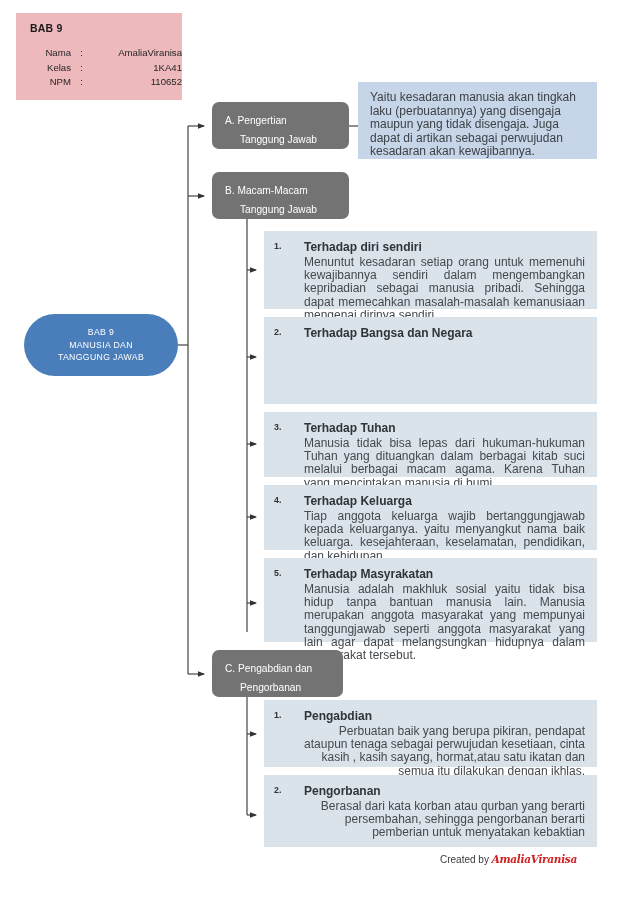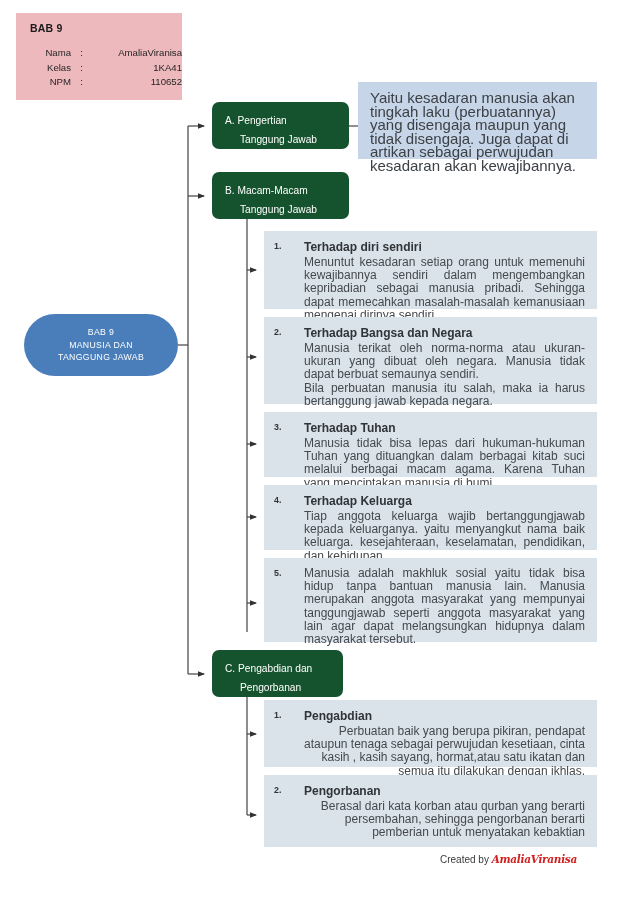--- a/index.html
+++ b/index.html
@@ -76,21 +76,21 @@
     color: #ffffff;
     font-size: 8.7px;
     line-height: 12.6px;
     letter-spacing: .35px;
     text-align: center;
   }
 
   
   .sec-box {
     position: absolute;
-    background: #14532d;
+    background: #737373;
     border-radius: 7px;
     color: #ffffff;
     box-sizing: border-box;
     padding: 9px 0 0 13px;
     font-size: 10.2px;
     line-height: 19px;
   }
   .sec-line {
     display: block;
     white-space: nowrap;
@@ -104,21 +104,21 @@
   
   .panel {
     position: absolute;
     box-sizing: border-box;
     background: #dbe3ea;
   }
   .panel.blueish { background: #c7d5e8; }
 
   .panel-body {
     padding: 9px 12px 9px 12px;
-    font-size: 15px;
+    font-size: 12px;
     line-height: 13.6px;
     color: #3c4146;
   }
   .panel-body p { margin: 0; }
 
   
   .item {
     display: flex;
     padding: 9px 12px 9px 10px;
   }
@@ -264,24 +264,20 @@
         </div>
       </div>
     </div>
   </div>
 
   <div class="panel" id="p-b2">
     <div class="item">
       <div class="item-num">2.</div>
       <div class="item-main">
         <div class="item-title">Terhadap Bangsa dan Negara</div>
-        <div class="item-text">
-          <p>Manusia terikat oleh norma-norma atau ukuran-ukuran yang dibuat oleh negara. Manusia tidak dapat berbuat semaunya sendiri.</p>
-          <p>Bila perbuatan manusia itu salah, maka ia harus bertanggung jawab kepada negara.</p>
-        </div>
       </div>
     </div>
   </div>
 
   <div class="panel" id="p-b3">
     <div class="item">
       <div class="item-num">3.</div>
       <div class="item-main">
         <div class="item-title">Terhadap Tuhan</div>
         <div class="item-text">
@@ -300,20 +296,21 @@
           <p>Tiap anggota keluarga wajib bertanggungjawab kepada keluarganya. yaitu menyangkut nama baik keluarga. kesejahteraan, keselamatan, pendidikan, dan kehidupan.</p>
         </div>
       </div>
     </div>
   </div>
 
   <div class="panel" id="p-b5">
     <div class="item">
       <div class="item-num">5.</div>
       <div class="item-main">
+        <div class="item-title">Terhadap Masyrakatan</div>
         <div class="item-text">
           <p>Manusia adalah makhluk sosial yaitu tidak bisa hidup tanpa bantuan manusia lain.  Manusia merupakan anggota masyarakat yang mempunyai tanggungjawab seperti anggota masyarakat yang lain agar dapat melangsungkan hidupnya dalam masyarakat tersebut.</p>
         </div>
       </div>
     </div>
   </div>
 
   <div class="sec-box" id="sec-c">
     <span class="sec-line">C.  Pengabdian dan</span>
     <span class="sec-line indent">Pengorbanan</span>

